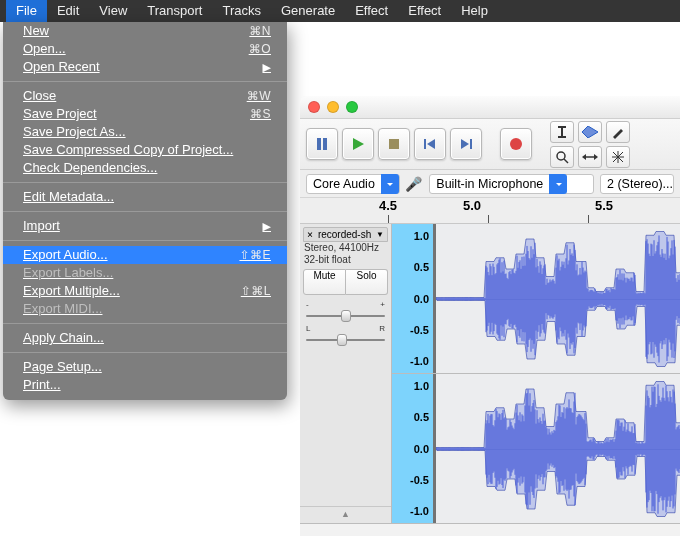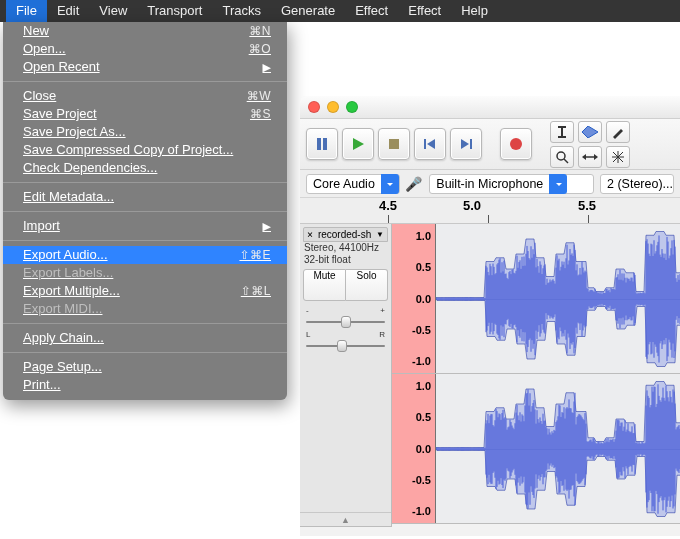--- a/index.html
+++ b/index.html
@@ -43,33 +43,33 @@
 .ruler .tick{position:absolute;top:0;text-align:center;width:40px;margin-left:-20px;}
 .ruler .tline{position:absolute;bottom:0;width:1px;height:8px;background:#555;}
 
 .trackarea{display:flex;}
 .trackhead{width:92px; background:#e6e6e6; border-right:1px solid #bcbcbc; border-bottom:1px solid #bcbcbc; font-size:10px;}
 .th-title{background:#dcdcdc;border:1px solid #bbb;border-radius:2px 2px 0 0;height:15px;display:flex;align-items:center;justify-content:space-between;padding:0 3px;margin:3px 3px 0 3px;}
 .th-title .tri{font-size:8px;}
 .th-title .x{font-family:monospace;}
 .th-line{padding:0 4px;line-height:12px;color:#333;}
 .th-btns{display:flex;gap:0;padding:3px;}
-.th-btns div{flex:1;border:1px solid #bbb;background:linear-gradient(#fff,#eee);text-align:center;height:32px;line-height:12px;}
+.th-btns div{flex:1;border:1px solid #bbb;background:linear-gradient(#fff,#eee);text-align:center;height:26px;line-height:12px;}
 .th-btns div:first-child{border-radius:3px 0 0 3px;}
 .th-btns div:last-child{border-radius:0 3px 3px 0;border-left:none;}
 .th-slider{padding:2px 6px;}
 .th-slider .bar{height:2px;background:#888;position:relative;border-radius:1px;margin:6px 0 3px;}
 .th-slider .knob{position:absolute;width:10px;height:12px;background:linear-gradient(#fff,#ccc);border:1px solid #999;border-radius:3px;top:-5px;}
 .th-slider .ends{display:flex;justify-content:space-between;font-size:8px;color:#333;margin-bottom:2px;}
 .th-foot{height:14px;border-top:1px solid #c8c8c8;display:flex;align-items:center;justify-content:center;margin-top:160px;}
 .th-foot .tri{font-size:9px;color:#888;}
 
 .wavecol{flex:1;display:flex;flex-direction:column;}
 .wavewrap{height:150px;display:flex;border-bottom:1px solid #bcbcbc;}
-.yaxis{width:44px;background:#fca5a5;border-right:1px solid #737373;position:relative;font-size:11px;font-weight:600;}
+.yaxis{width:44px;background:#7dd3fc;border-right:3px solid #737373;position:relative;font-size:11px;font-weight:600;}
 .yaxis div{position:absolute;right:4px;transform:translateY(-50%);}
 .canvas{flex:1;background:#ecedef;position:relative;overflow:hidden;}
 .zeroline{position:absolute;left:0;right:0;height:1px;background:#b8c0d0;}
 .wave svg{position:absolute;}
 
 </style>
 </head>
 <body>
 
 <div class="menubar">
@@ -248,21 +248,21 @@
         <span class="btn"></span>
       </div>
     <div class="combo">
         <span>2 (Stereo)...</span>
       </div>
   </div>
 
   <div class="ruler">
     <span class="tick" style="left:88px">4.5</span>
     <span class="tick" style="left:172px">5.0</span>
-    <span class="tick" style="left:287px">5.5</span>
+    <span class="tick" style="left:304px">5.5</span>
     <span class="tline" style="left:88px"></span>
       <span class="tline" style="left:188px"></span>
       <span class="tline" style="left:288px"></span>
   </div>
 
   <div class="trackarea">
 
     <div class="trackhead">
       <div class="th-title">
         <span class="x">×</span>

